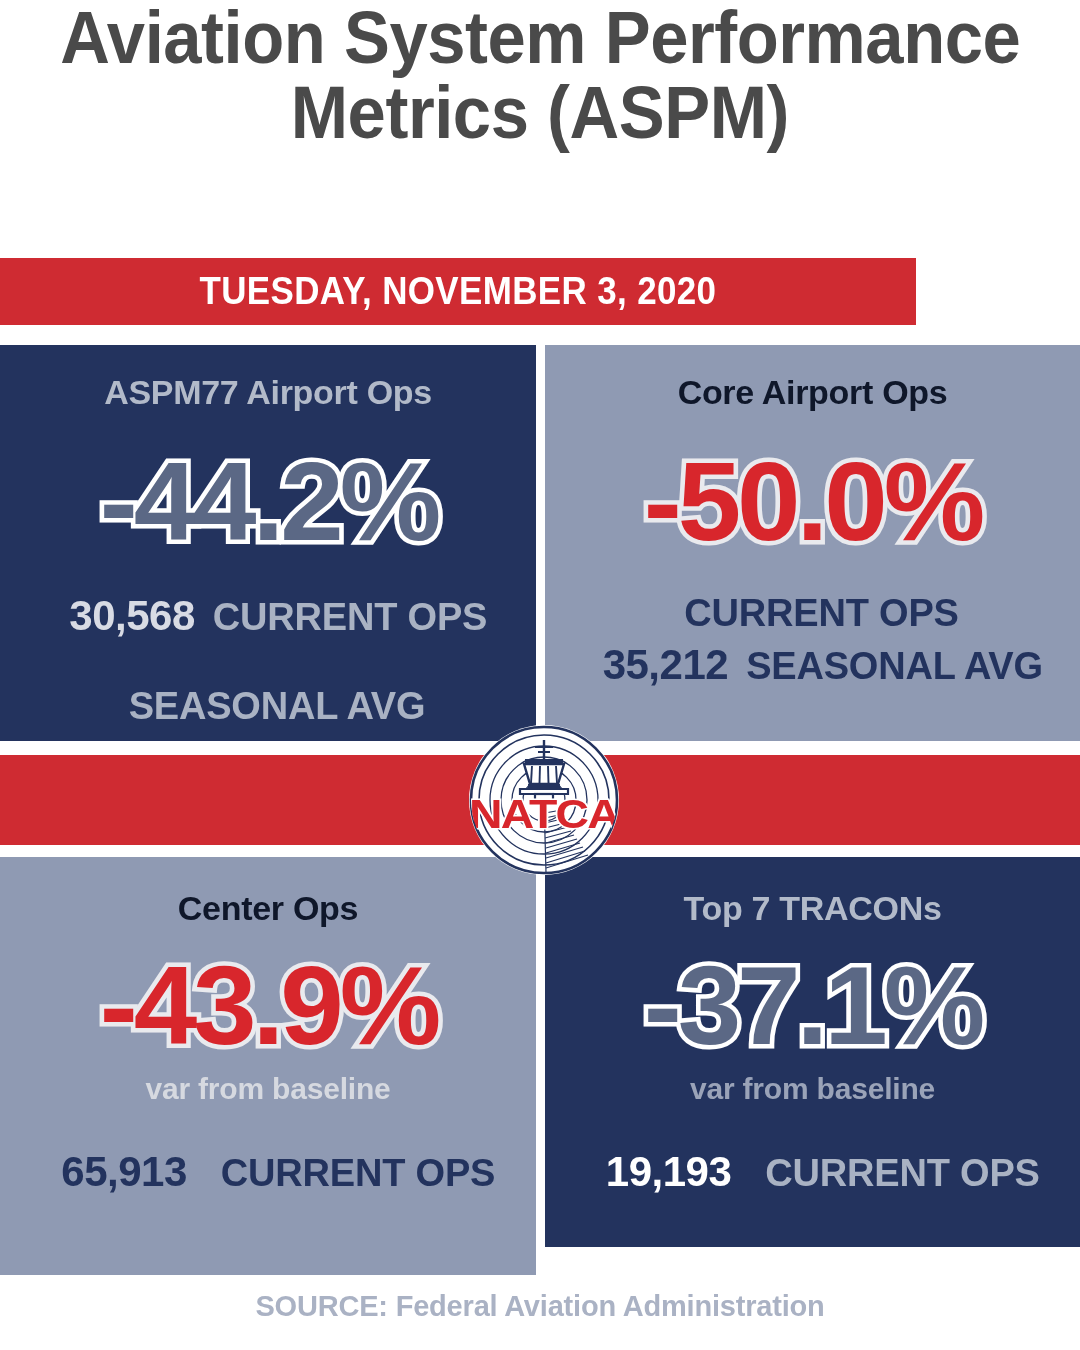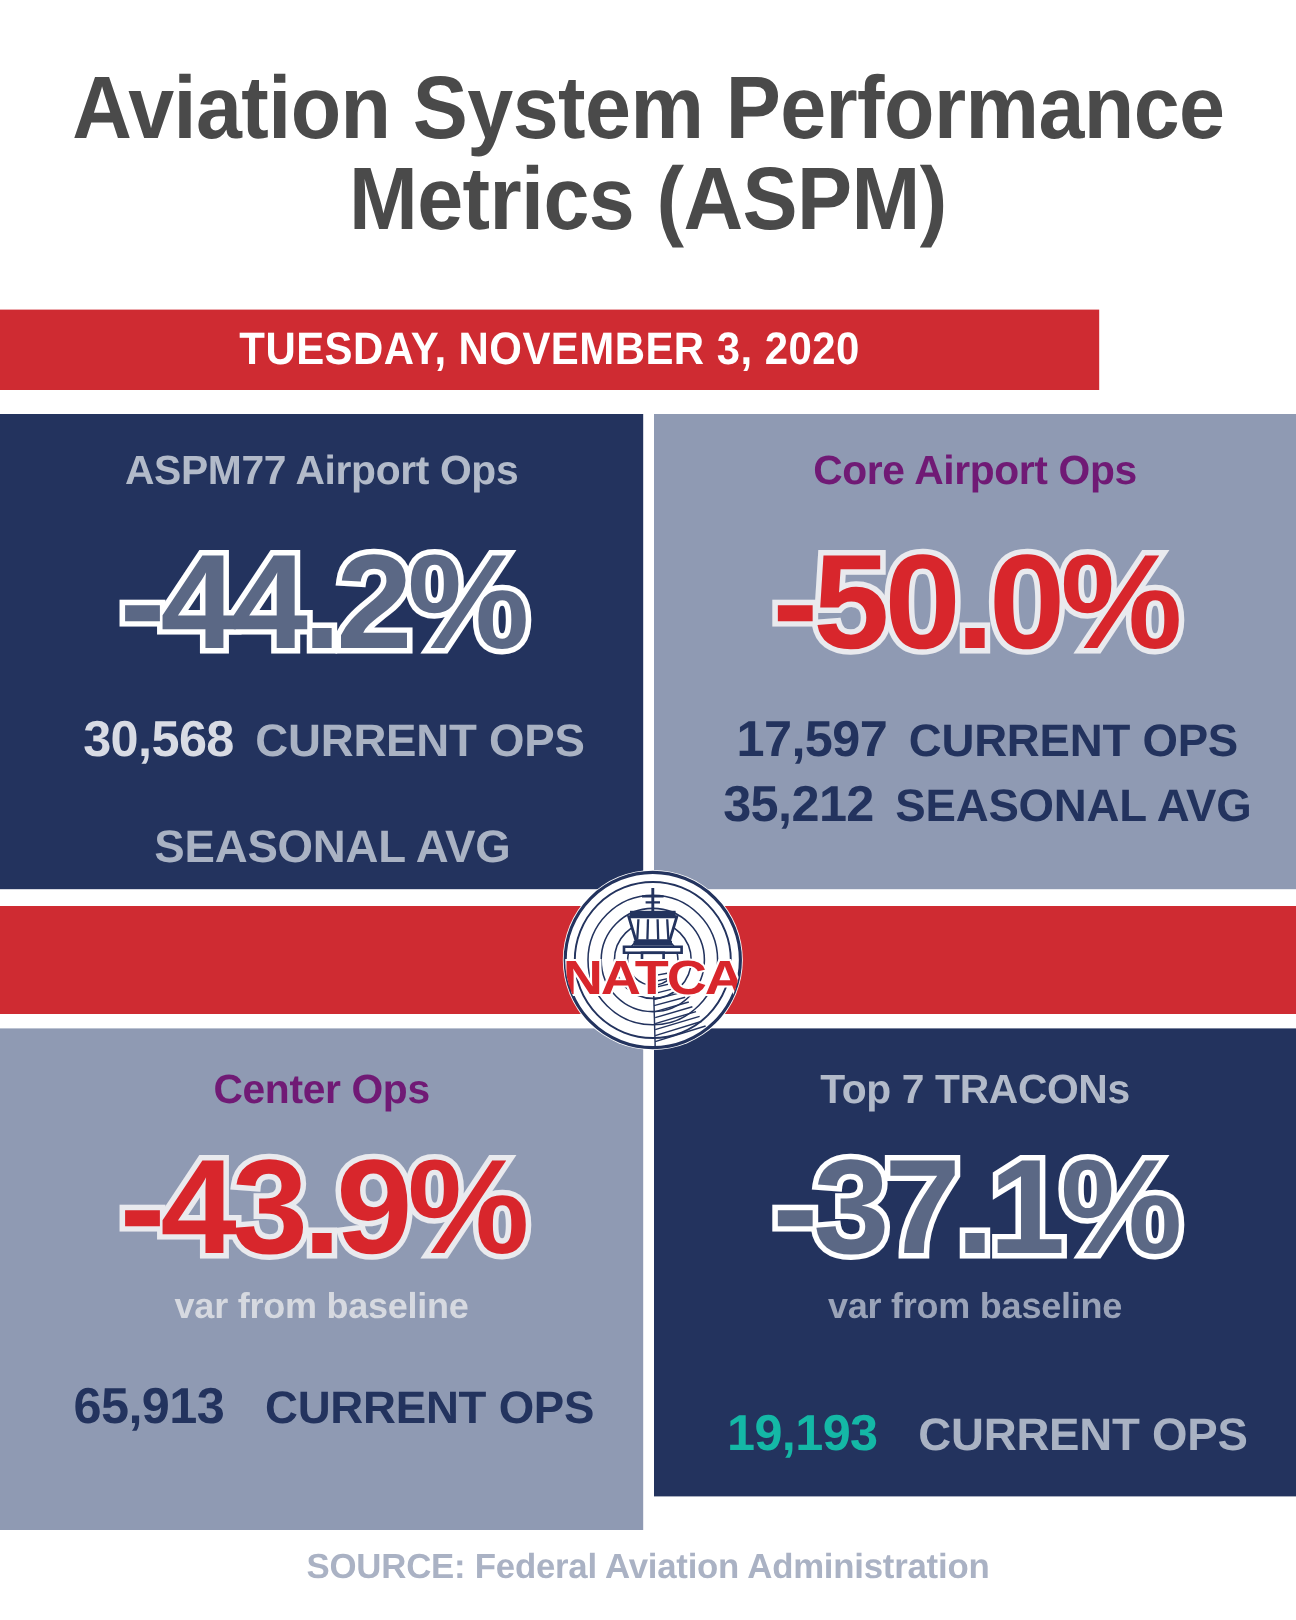--- a/index.html
+++ b/index.html
@@ -17,21 +17,21 @@
 
   
   .title-block {
     position: absolute;
     top: 0; left: 0;
     width: 1080px;
     height: 255px;
     display: flex;
     flex-direction: column;
     align-items: center;
-    justify-content: center;
+    justify-content: flex-start;
     background: #ffffff;
   }
   .title-line {
     font-family: "Liberation Sans Narrow", "Liberation Sans", sans-serif;
     font-size: 74px;
     font-weight: 700;
     color: #4a4a4a;
     letter-spacing: -0.5px;
     line-height: 1.02;
     text-align: center;
@@ -81,21 +81,21 @@
   }
 
   
   .p-head {
     font-size: 34px;
     font-weight: 700;
     letter-spacing: -0.3px;
     white-space: nowrap;
   }
   .p-tl .p-head, .p-br .p-head { color: #b2bac9; }
-  .p-tr .p-head, .p-bl .p-head { color: #701a75; }
+  .p-tr .p-head, .p-bl .p-head { color: #0f172a; }
   .p-tl .p-head { margin-top: 28px; }
   .p-tr .p-head { margin-top: 28px; }
   .p-bl .p-head { margin-top: 32px; }
   .p-br .p-head { margin-top: 32px; }
 
   
   .p-big {
     font-family: "Liberation Sans", sans-serif;
     font-size: 112px;
     font-weight: 700;
@@ -159,21 +159,21 @@
     font-weight: 700;
     letter-spacing: -0.2px;
     margin-left: 18px;
   }
   .p-tl .stat-num { color: #d8dbe4; }
   .p-tl .stat-lbl { color: #a9b2c3; }
   .p-tr .stat-num { color: #23335e; }
   .p-tr .stat-lbl { color: #23335e; }
   .p-bl .stat-num { color: #23335e; }
   .p-bl .stat-lbl { color: #23335e; }
-  .p-br .stat-num { color: #14b8a6; margin-top: 22px; }
+  .p-br .stat-num { color: #ffffff; }
   .p-br .stat-lbl { color: #a9b2c3; }
 
   .p-bl .stat-lbl, .p-br .stat-lbl { margin-left: 34px; }
 
   
   .mid-band {
     position: absolute;
     left: 0; top: 755px;
     width: 1080px;
     height: 90px;
@@ -232,21 +232,20 @@
     </div>
   </div>
 </div>
 
 <div class="panel slate p-tr">
   <div class="panel-inner">
     <div class="p-head">Core Airport Ops</div>
     <div class="p-big big-red">-50.0%</div>
     <div class="stat-rows">
       <div class="stat-row">
-        <span class="stat-num">17,597</span>
         <span class="stat-lbl">CURRENT OPS</span>
       </div>
       <div class="stat-row">
         <span class="stat-num">35,212</span>
         <span class="stat-lbl">SEASONAL AVG</span>
       </div>
     </div>
   </div>
 </div>
 

